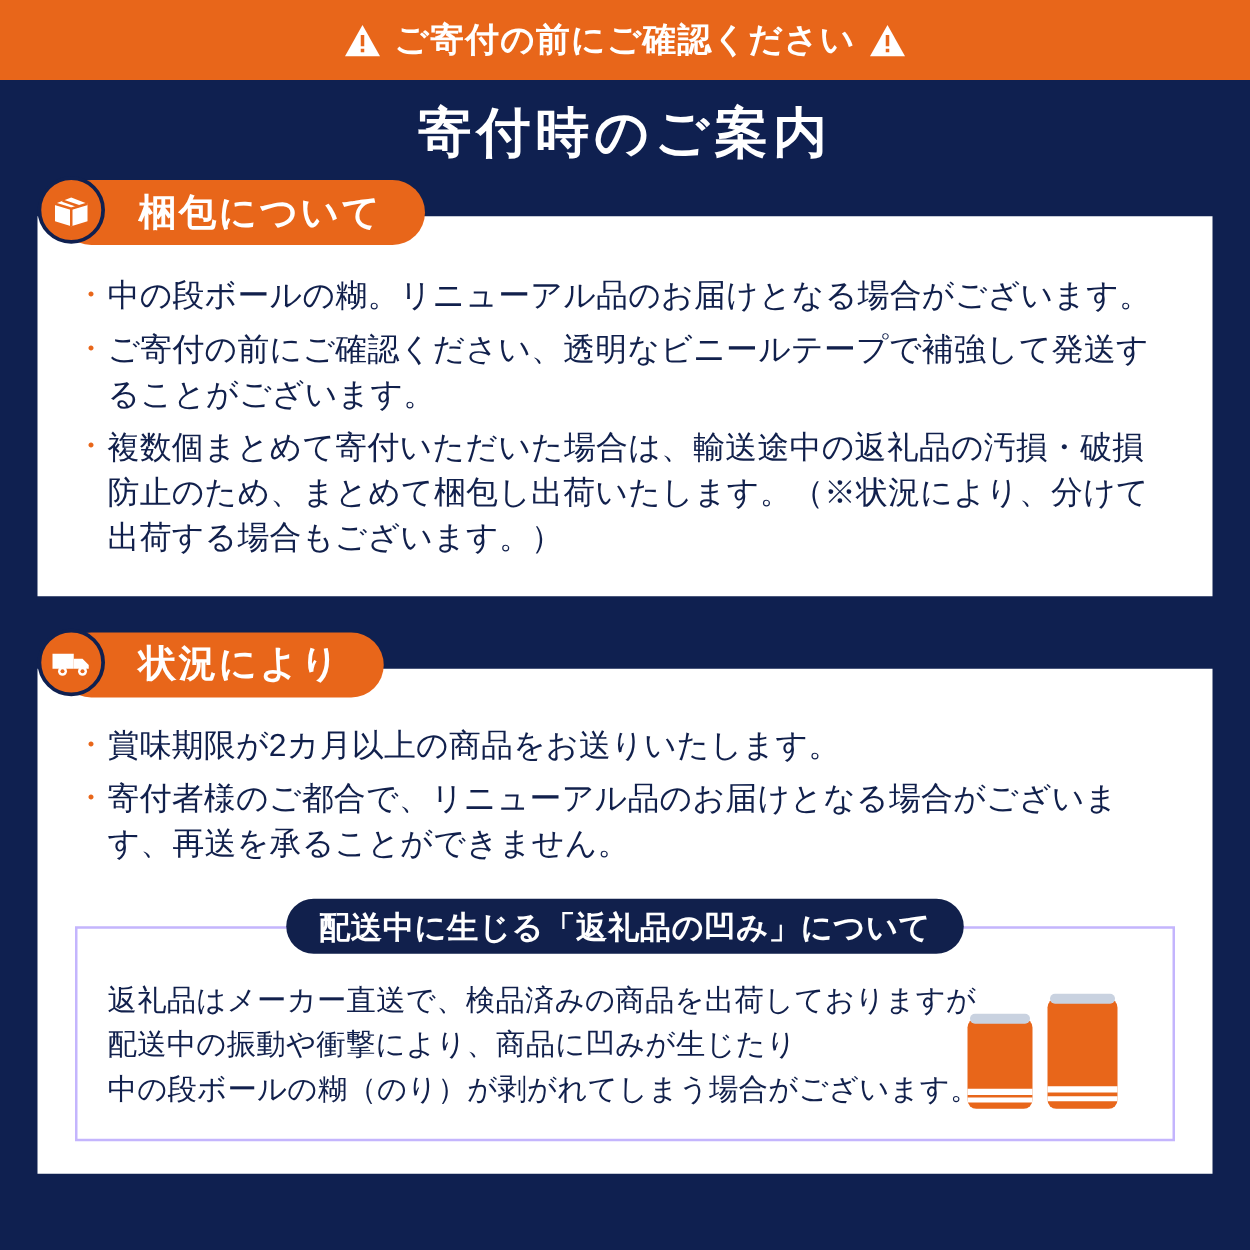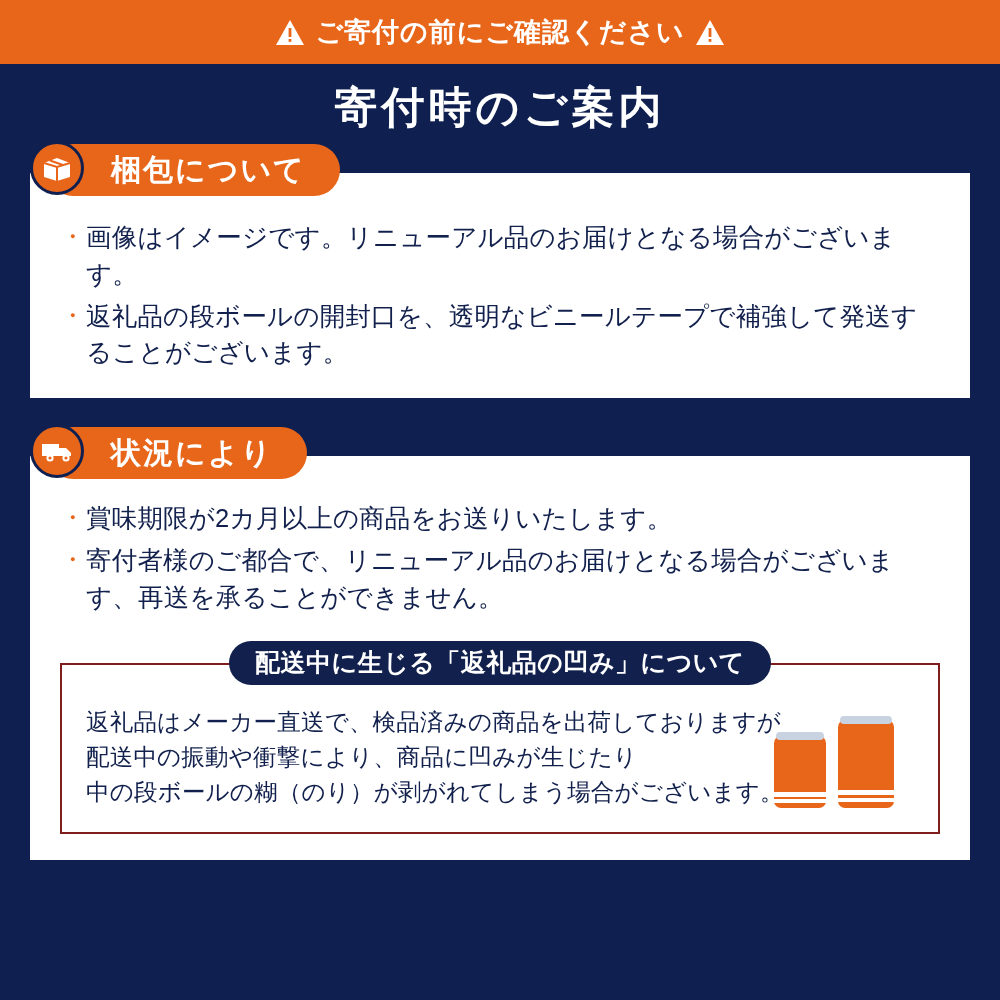--- a/index.html
+++ b/index.html
@@ -155,21 +155,21 @@
     font-weight: bold;
     border-radius: 22px;
     height: 44px;
     display: flex;
     align-items: center;
     padding: 0 26px;
     letter-spacing: 0.5px;
     white-space: nowrap;
   }
   .inner-box {
-    border: 2px solid #7f1d1d;
+    border: 2px solid #c4b5fd;
     margin-top: -22px;
     padding: 40px 24px 22px 24px;
     position: relative;
     box-sizing: border-box;
     min-height: 160px;
   }
   .inner-text {
     color: #11204c;
     font-size: 23.5px;
     line-height: 1.5;
@@ -218,22 +218,23 @@
           <path d="M3 9 L16 4 L29 9 L29 23 L16 27 L3 23 Z" fill="#ffffff"></path>
           <path d="M3 9 L16 13 L29 9" fill="none" stroke="#e8661a" stroke-width="2"></path>
           <path d="M16 13 L16 27" fill="none" stroke="#e8661a" stroke-width="2"></path>
           <path d="M9 6.5 L22 11" fill="none" stroke="#e8661a" stroke-width="2"></path>
         </svg>
       </div>
       <div class="pill">梱包について</div>
     </div>
     <div class="card packaging">
       <ul class="bullets">
-        <li>画像はイメージです。リニューアル品のお届けとなる場合がございます。</li>
-        <li>返礼品の段ボールの開封口を、透明なビニールテープで補強して発送することがございます。</li>
+        <li>中の段ボールの糊。リニューアル品のお届けとなる場合がございます。</li>
+        <li>ご寄付の前にご確認ください、透明なビニールテープで補強して発送することがございます。</li>
+        <li>複数個まとめて寄付いただいた場合は、輸送途中の返礼品の汚損・破損防止のため、まとめて梱包し出荷いたします。（※状況により、分けて出荷する場合もございます。）</li>
       </ul>
     </div>
   </div>
 
   <div class="section">
     <div class="pill-row">
       <div class="pill-icon-circle">
         <svg width="34" height="24" viewBox="0 0 34 24">
           <rect x="2" y="5" width="17" height="12" fill="#ffffff"></rect>
           <path d="M19 9 L26 9 L31 14 L31 17 L19 17 Z" fill="#ffffff"></path>

